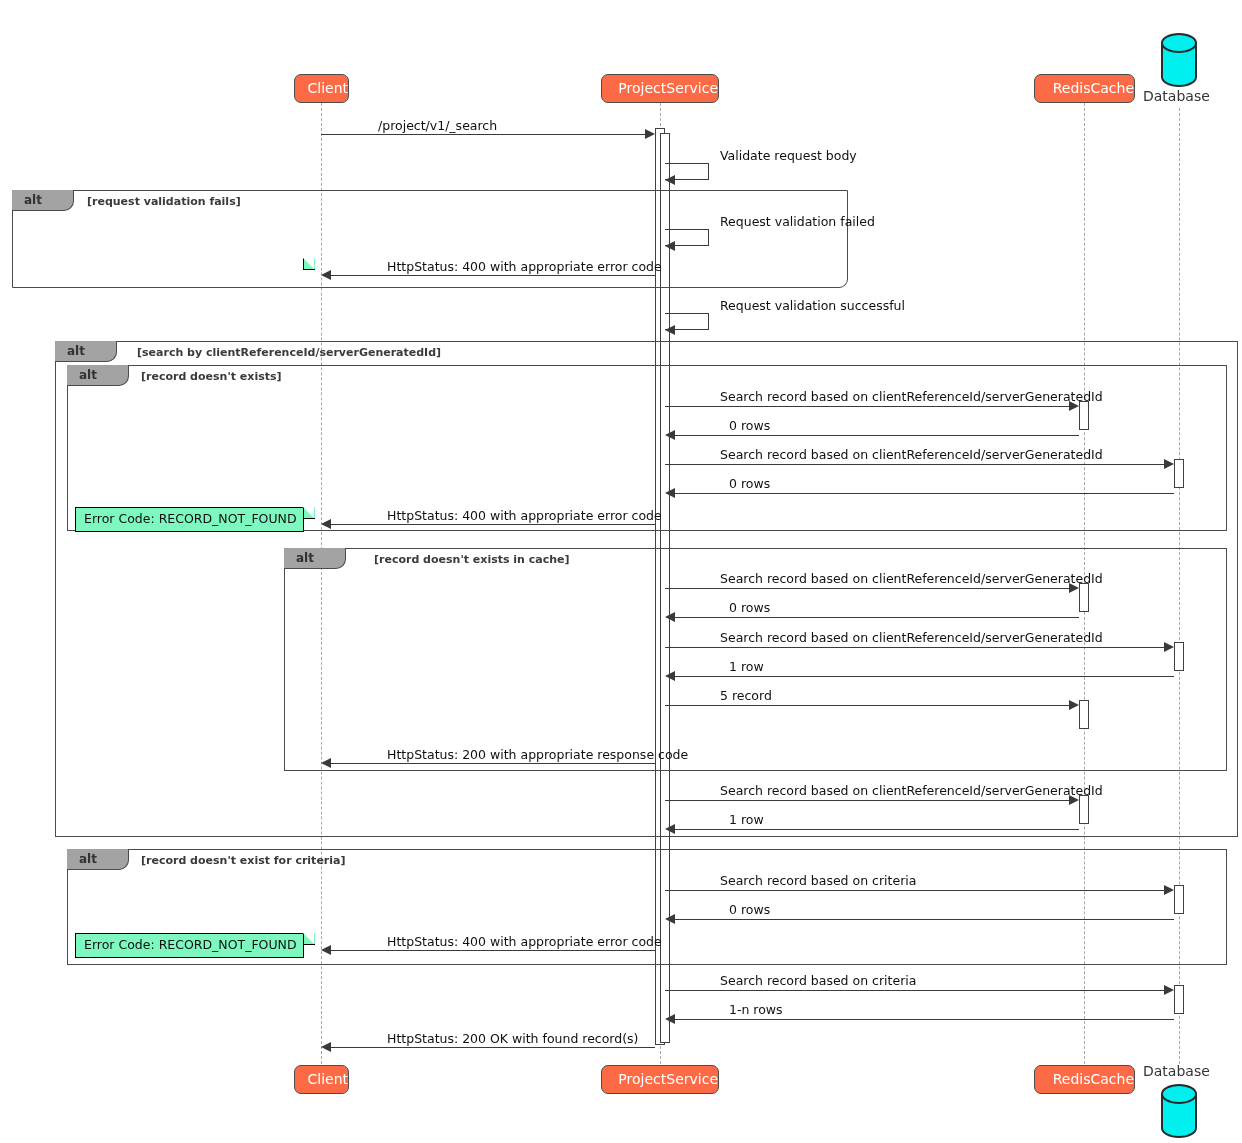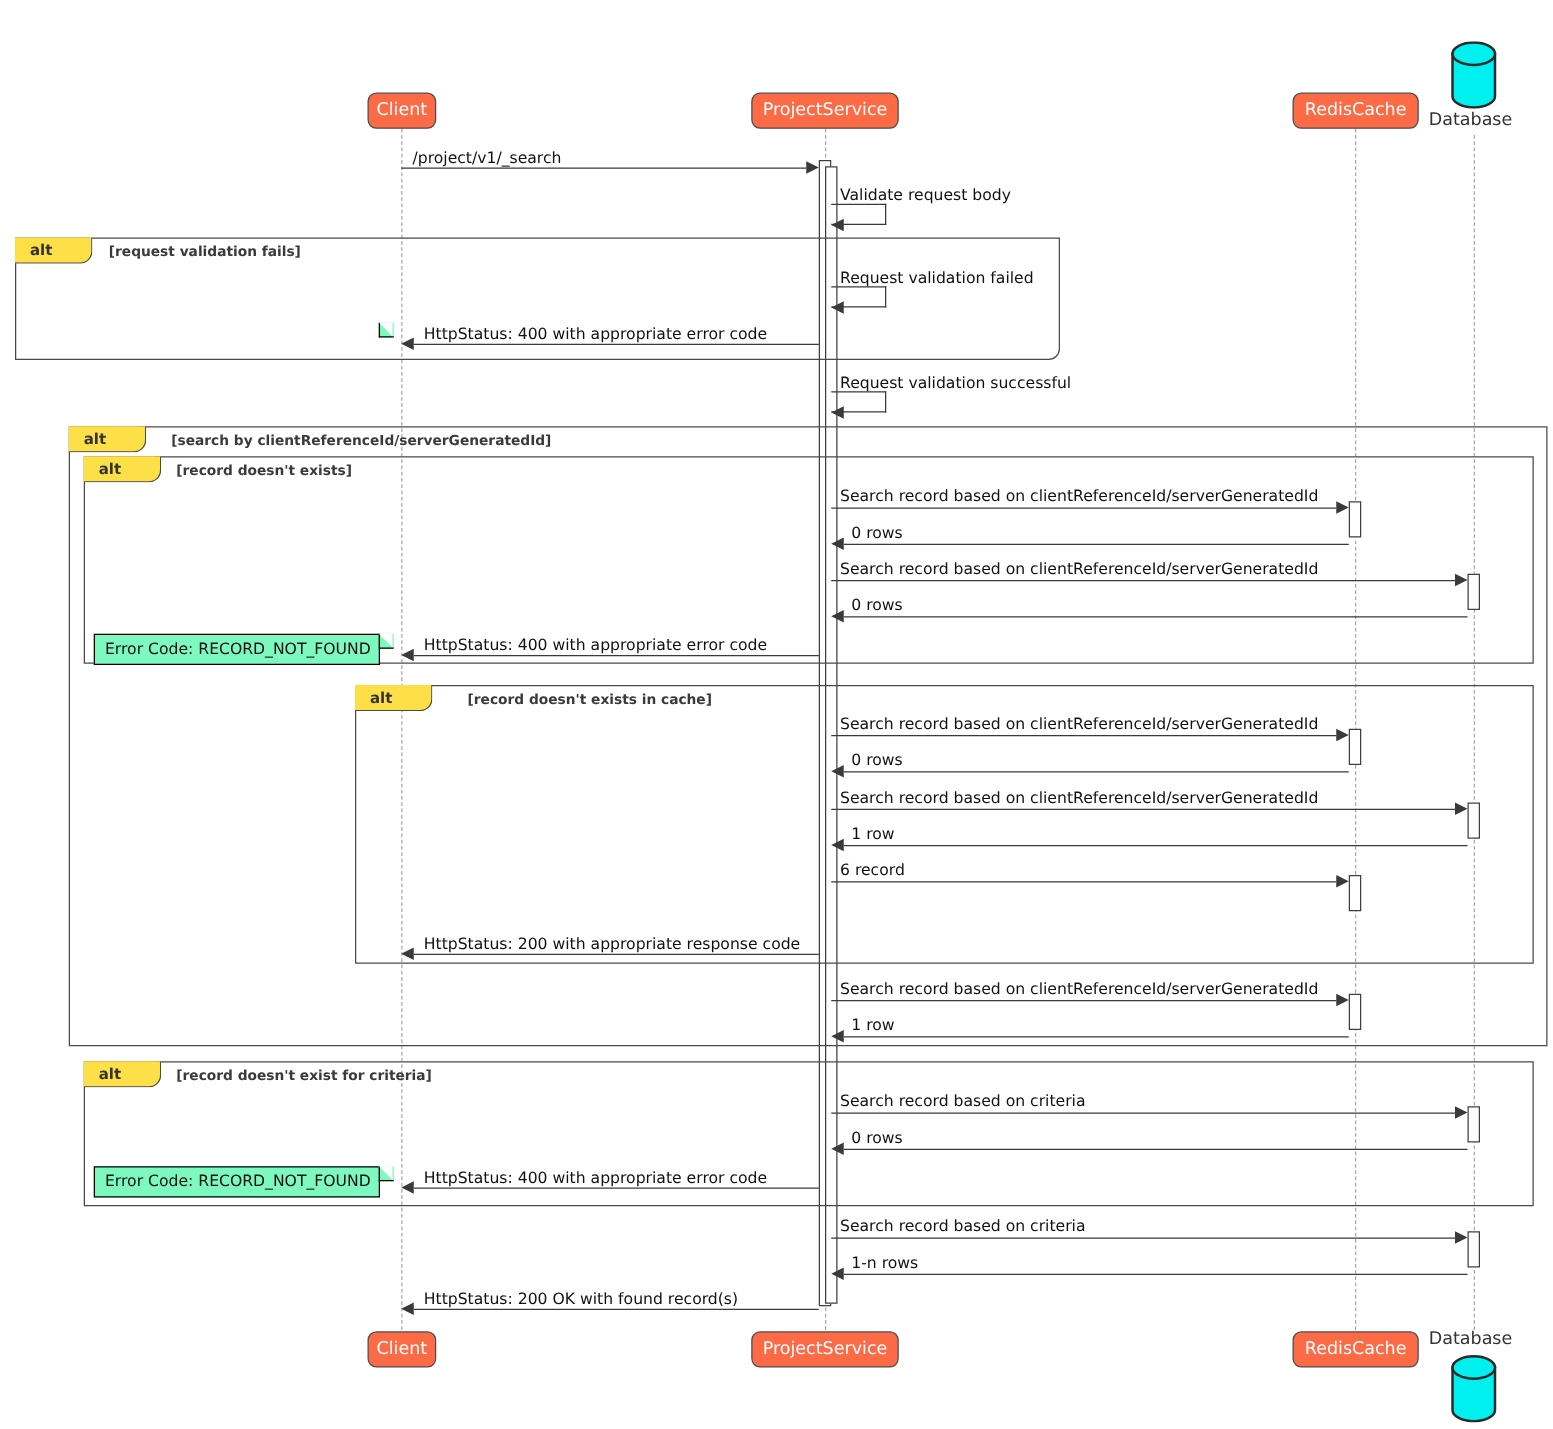--- a/index.html
+++ b/index.html
@@ -30,21 +30,21 @@
   
   .participant{
     position:absolute;
     background:#FC6B46;
     border:1.4px solid #4D4D4D;
     border-radius:7px;
     color:#FFFFFF;
     font-size:14px;
     line-height:27px;
     height:29px;
-    text-align:center;
+    text-align:right;
     box-sizing:border-box;
     white-space:nowrap;
   }
   .db-icon{
     position:absolute;
     width:38px;height:54px;
   }
   .db-label{
     position:absolute;
     font-size:14px;
@@ -72,21 +72,21 @@
   .frame{
     position:absolute;
     border:1px solid #4A4A4A;
     box-sizing:border-box;
     background:transparent;
   }
   .frame.round{border-radius:0 0 9px 0;}
   .frame-label{
     position:absolute;
     height:21px;
-    background:#fde047;
+    background:#a3a3a3;
     border:1px solid #4A4A4A;
     border-top:none;
     border-left:none;
     box-sizing:border-box;
     font-size:12px;
     font-weight:bold;
     color:#333333;
     line-height:20px;
     padding-left:12px;
     white-space:nowrap;
@@ -104,20 +104,21 @@
   .msg-line{
     position:absolute;
     height:0;
     border-top:1.2px solid #3A3A3A;
   }
   .msg-label{
     position:absolute;
     font-size:12.5px;
     color:#101010;
     white-space:nowrap;
+    margin-left:48px;
   }
   .arrow-r,.arrow-l{
     position:absolute;
     width:0;height:0;
   }
   .arrow-r{
     border-top:5px solid transparent;
     border-bottom:5px solid transparent;
     border-left:10px solid #3A3A3A;
   }
@@ -312,21 +313,21 @@
   <div class="arrow-l" style="left:665px;top:612px;"></div>
 
   <div class="msg-label" style="left:672px;top:630px;">Search record based on clientReferenceId/serverGeneratedId</div>
   <div class="msg-line" style="left:665px;top:647px;width:499px;"></div>
   <div class="arrow-r" style="left:1164px;top:642px;"></div>
 
   <div class="msg-label" style="left:681px;top:659px;">1 row</div>
   <div class="msg-line" style="left:675px;top:676px;width:499px;"></div>
   <div class="arrow-l" style="left:665px;top:671px;"></div>
 
-  <div class="msg-label" style="left:672px;top:688px;">6 record</div>
+  <div class="msg-label" style="left:672px;top:688px;">5 record</div>
   <div class="msg-line" style="left:665px;top:705px;width:404px;"></div>
   <div class="arrow-r" style="left:1069px;top:700px;"></div>
 
   <div class="msg-label" style="left:339px;top:747px;">HttpStatus: 200 with appropriate response code</div>
   <div class="msg-line" style="left:331px;top:763px;width:324px;"></div>
   <div class="arrow-l" style="left:321px;top:758px;"></div>
 
   <div class="msg-label" style="left:672px;top:783px;">Search record based on clientReferenceId/serverGeneratedId</div>
   <div class="msg-line" style="left:665px;top:800px;width:404px;"></div>
   <div class="arrow-r" style="left:1069px;top:795px;"></div>

